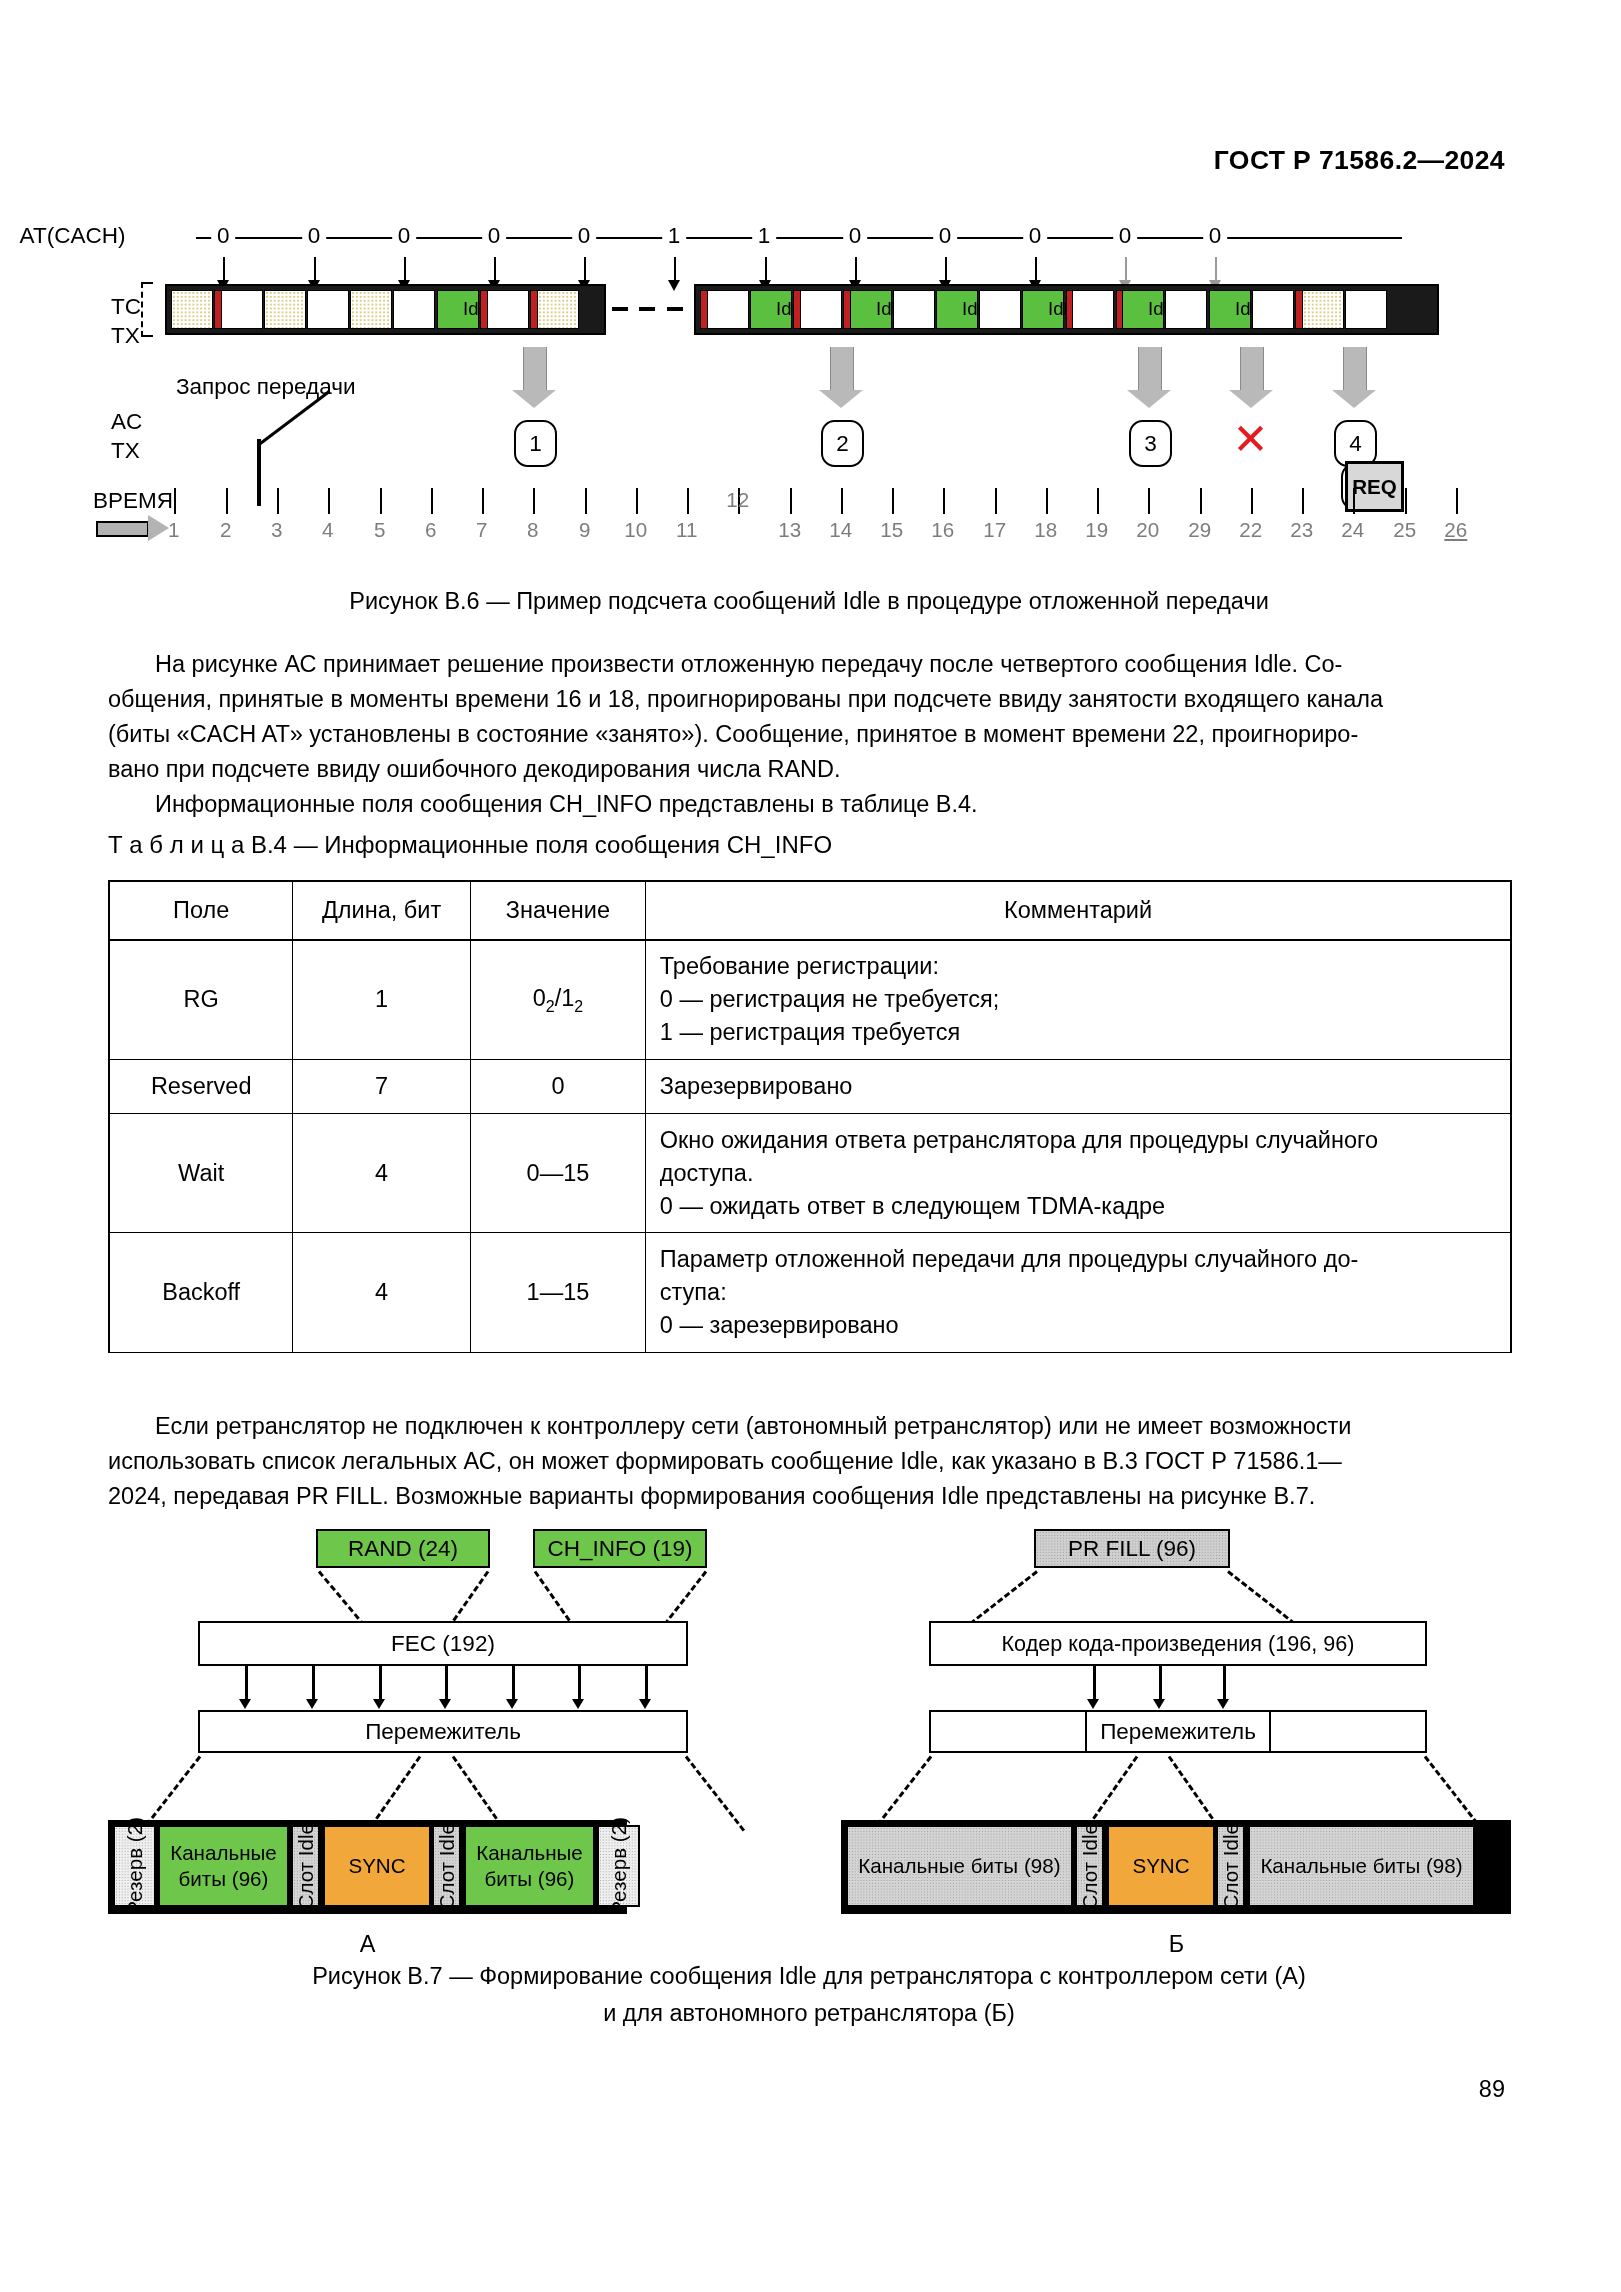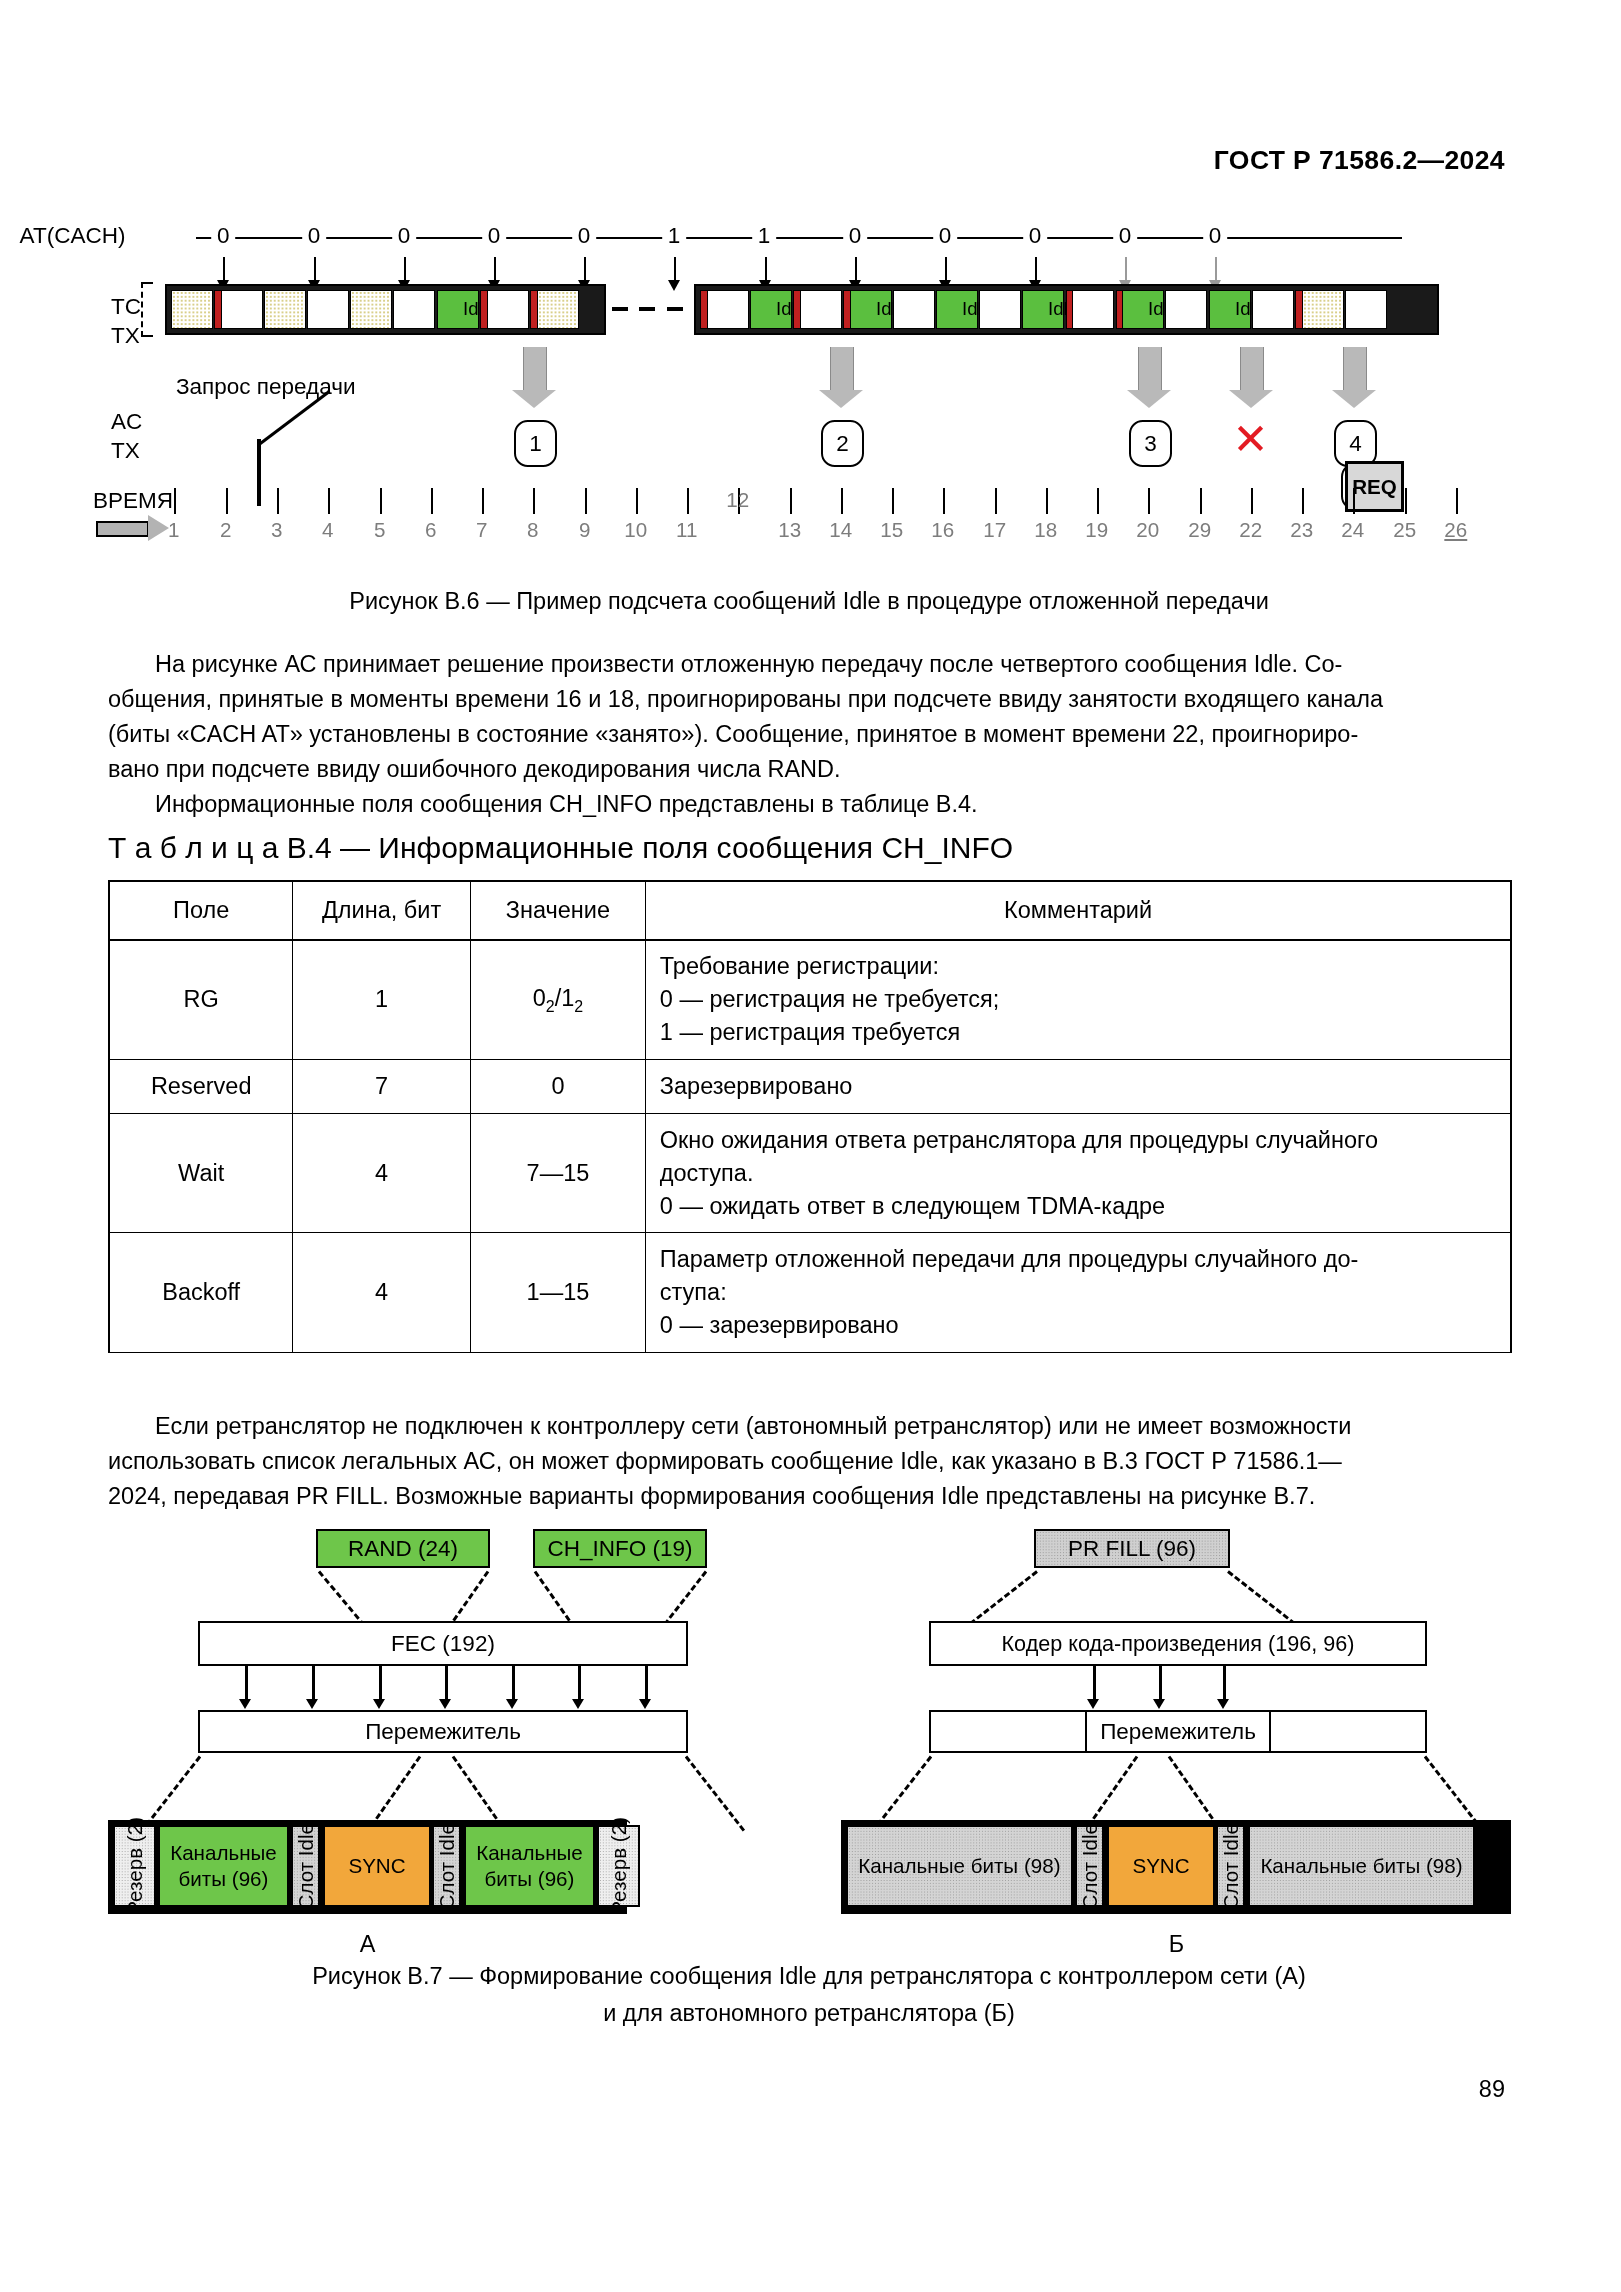--- a/index.html
+++ b/index.html
@@ -62,21 +62,21 @@
   .timearrow::after{content:"";position:absolute;right:-21.6px;top:-7.8px;border-top:13.7px solid transparent;border-bottom:13.7px solid transparent;border-left:21.6px solid #b3b3b3;}
   .timearrow::before{content:"";position:absolute;right:-25.5px;top:-9.8px;border-top:15.7px solid transparent;border-bottom:15.7px solid transparent;border-left:23.5px solid #000;z-index:-1;}
 
   
   .caption{position:absolute;width:1402px;left:108px;text-align:center;font-size:23.5px;}
   .para{position:absolute;left:108px;width:1404px;font-size:23.5px;line-height:35px;text-align:justify;}
   .para p{margin:0;}
   .para p.ind{text-indent:47px;}
 
   
-  .tbl-title{position:absolute;left:108px;font-size:30px;text-align:right;}
+  .tbl-title{position:absolute;left:108px;font-size:24px;text-align:right;}
   table.t4{position:absolute;left:108px;border-collapse:collapse;width:1404px;font-size:23.5px;}
   table.t4 td,table.t4 th{border:1px solid #000;padding:9.8px 13.7px;vertical-align:middle;font-weight:normal;}
   table.t4 tr.hdrow th{text-align:center;border-bottom:2.9px solid #000;padding:11.8px 7.8px;}
   table.t4 .c1{width:155px;text-align:center;}
   table.t4 .c2{width:149px;text-align:center;}
   table.t4 .c3{width:147px;text-align:center;}
   table.t4 .c4{text-align:left;line-height:33px;}
   table.t4 tr td{height:auto;}
   .outer-top{border-top:2.9px solid #000 !important;}
   .outer-bot{border-bottom:2.9px solid #000 !important;}
@@ -302,21 +302,21 @@
         </tr>
         <tr>
           <td class="c1 outer-l">Reserved</td>
           <td class="c2">7</td>
           <td class="c3">0</td>
           <td class="c4 outer-r">Зарезервировано</td>
         </tr>
         <tr>
           <td class="c1 outer-l">Wait</td>
           <td class="c2">4</td>
-          <td class="c3">7—15</td>
+          <td class="c3">0—15</td>
           <td class="c4 outer-r">Окно ожидания ответа ретранслятора для процедуры случайного<br>доступа.<br>0 — ожидать ответ в следующем TDMA-кадре</td>
         </tr>
         <tr>
           <td class="c1 outer-l">Backoff</td>
           <td class="c2">4</td>
           <td class="c3">1—15</td>
           <td class="c4 outer-r">Параметр отложенной передачи для процедуры случайного до-<br>ступа:<br>0 — зарезервировано</td>
         </tr>
       </tbody>
   </table>

